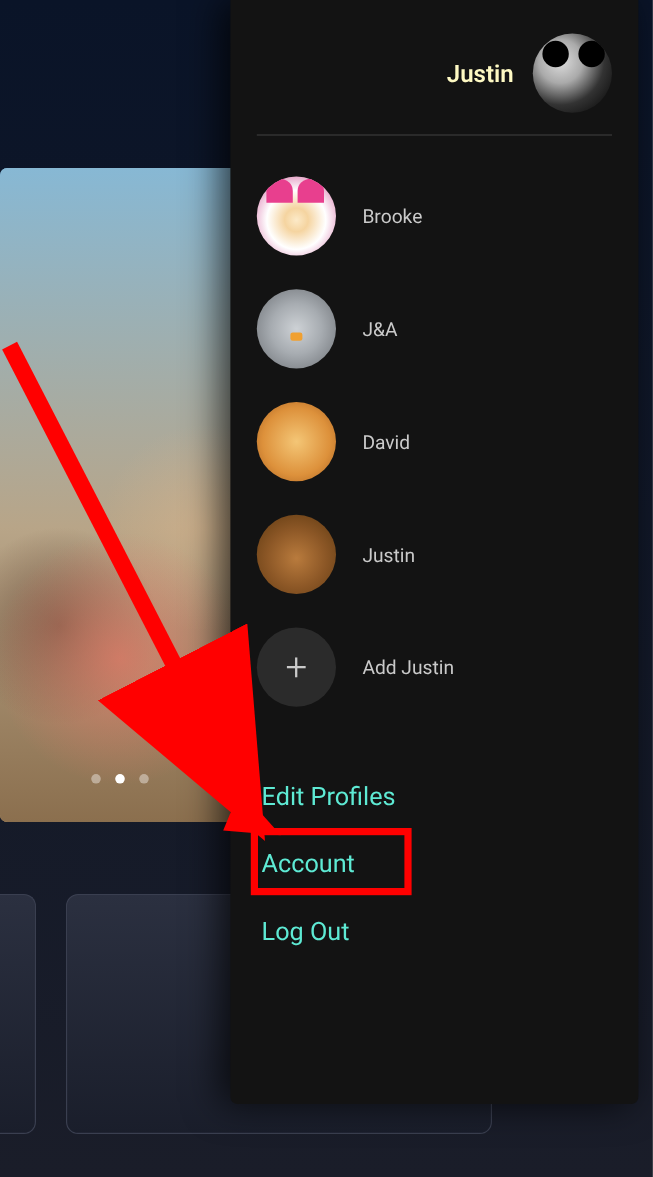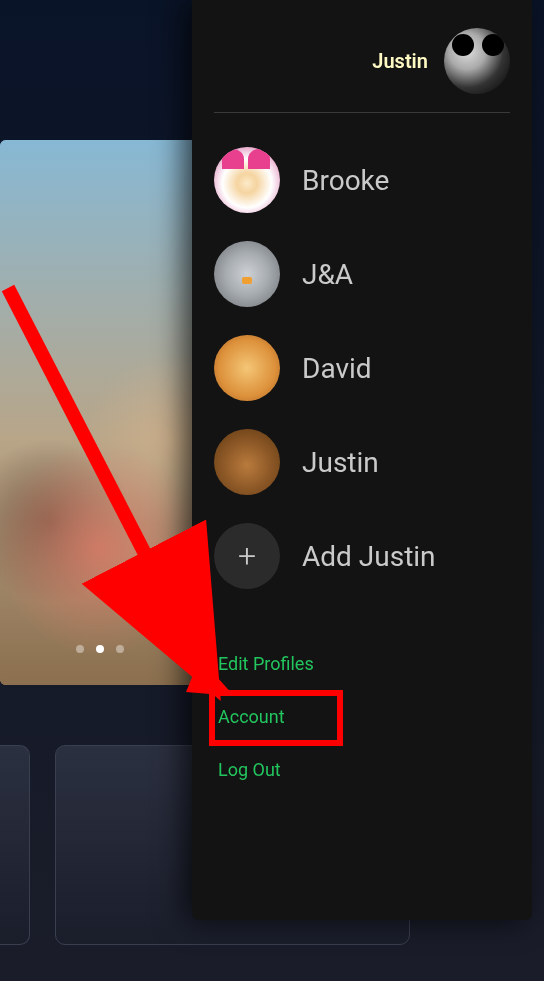--- a/index.html
+++ b/index.html
@@ -147,41 +147,41 @@
     }
     .avatar-mater { background: radial-gradient(circle at 50% 55%, #b97b3d 0%, #8c5726 50%, #5c3810 100%); }
     .profile-item {
       display: flex;
       align-items: center;
       gap: 22px;
       padding: 14px 0;
       cursor: pointer;
     }
     .profile-label {
-      font-size: 28px;
+      font-size: 16px;
       color: #cacaca;
     }
     .add-circle {
       width: 66px;
       height: 66px;
       border-radius: 50%;
       background: #2b2b2b;
       display: flex;
       align-items: center;
       justify-content: center;
       font-size: 32px;
       color: #cacaca;
       font-weight: 300;
     }
     .menu-links {
       margin-top: 34px;
     }
     .menu-link {
-      font-size: 18px;
-      color: #22c55e;
+      font-size: 21px;
+      color: #5eead4;
       padding: 16px 4px;
       cursor: pointer;
       display: block;
     }
     .highlight-box {
       position: absolute;
       border: 6px solid #ff0000;
       left: 209px;
       top: 690px;
       width: 134px;

